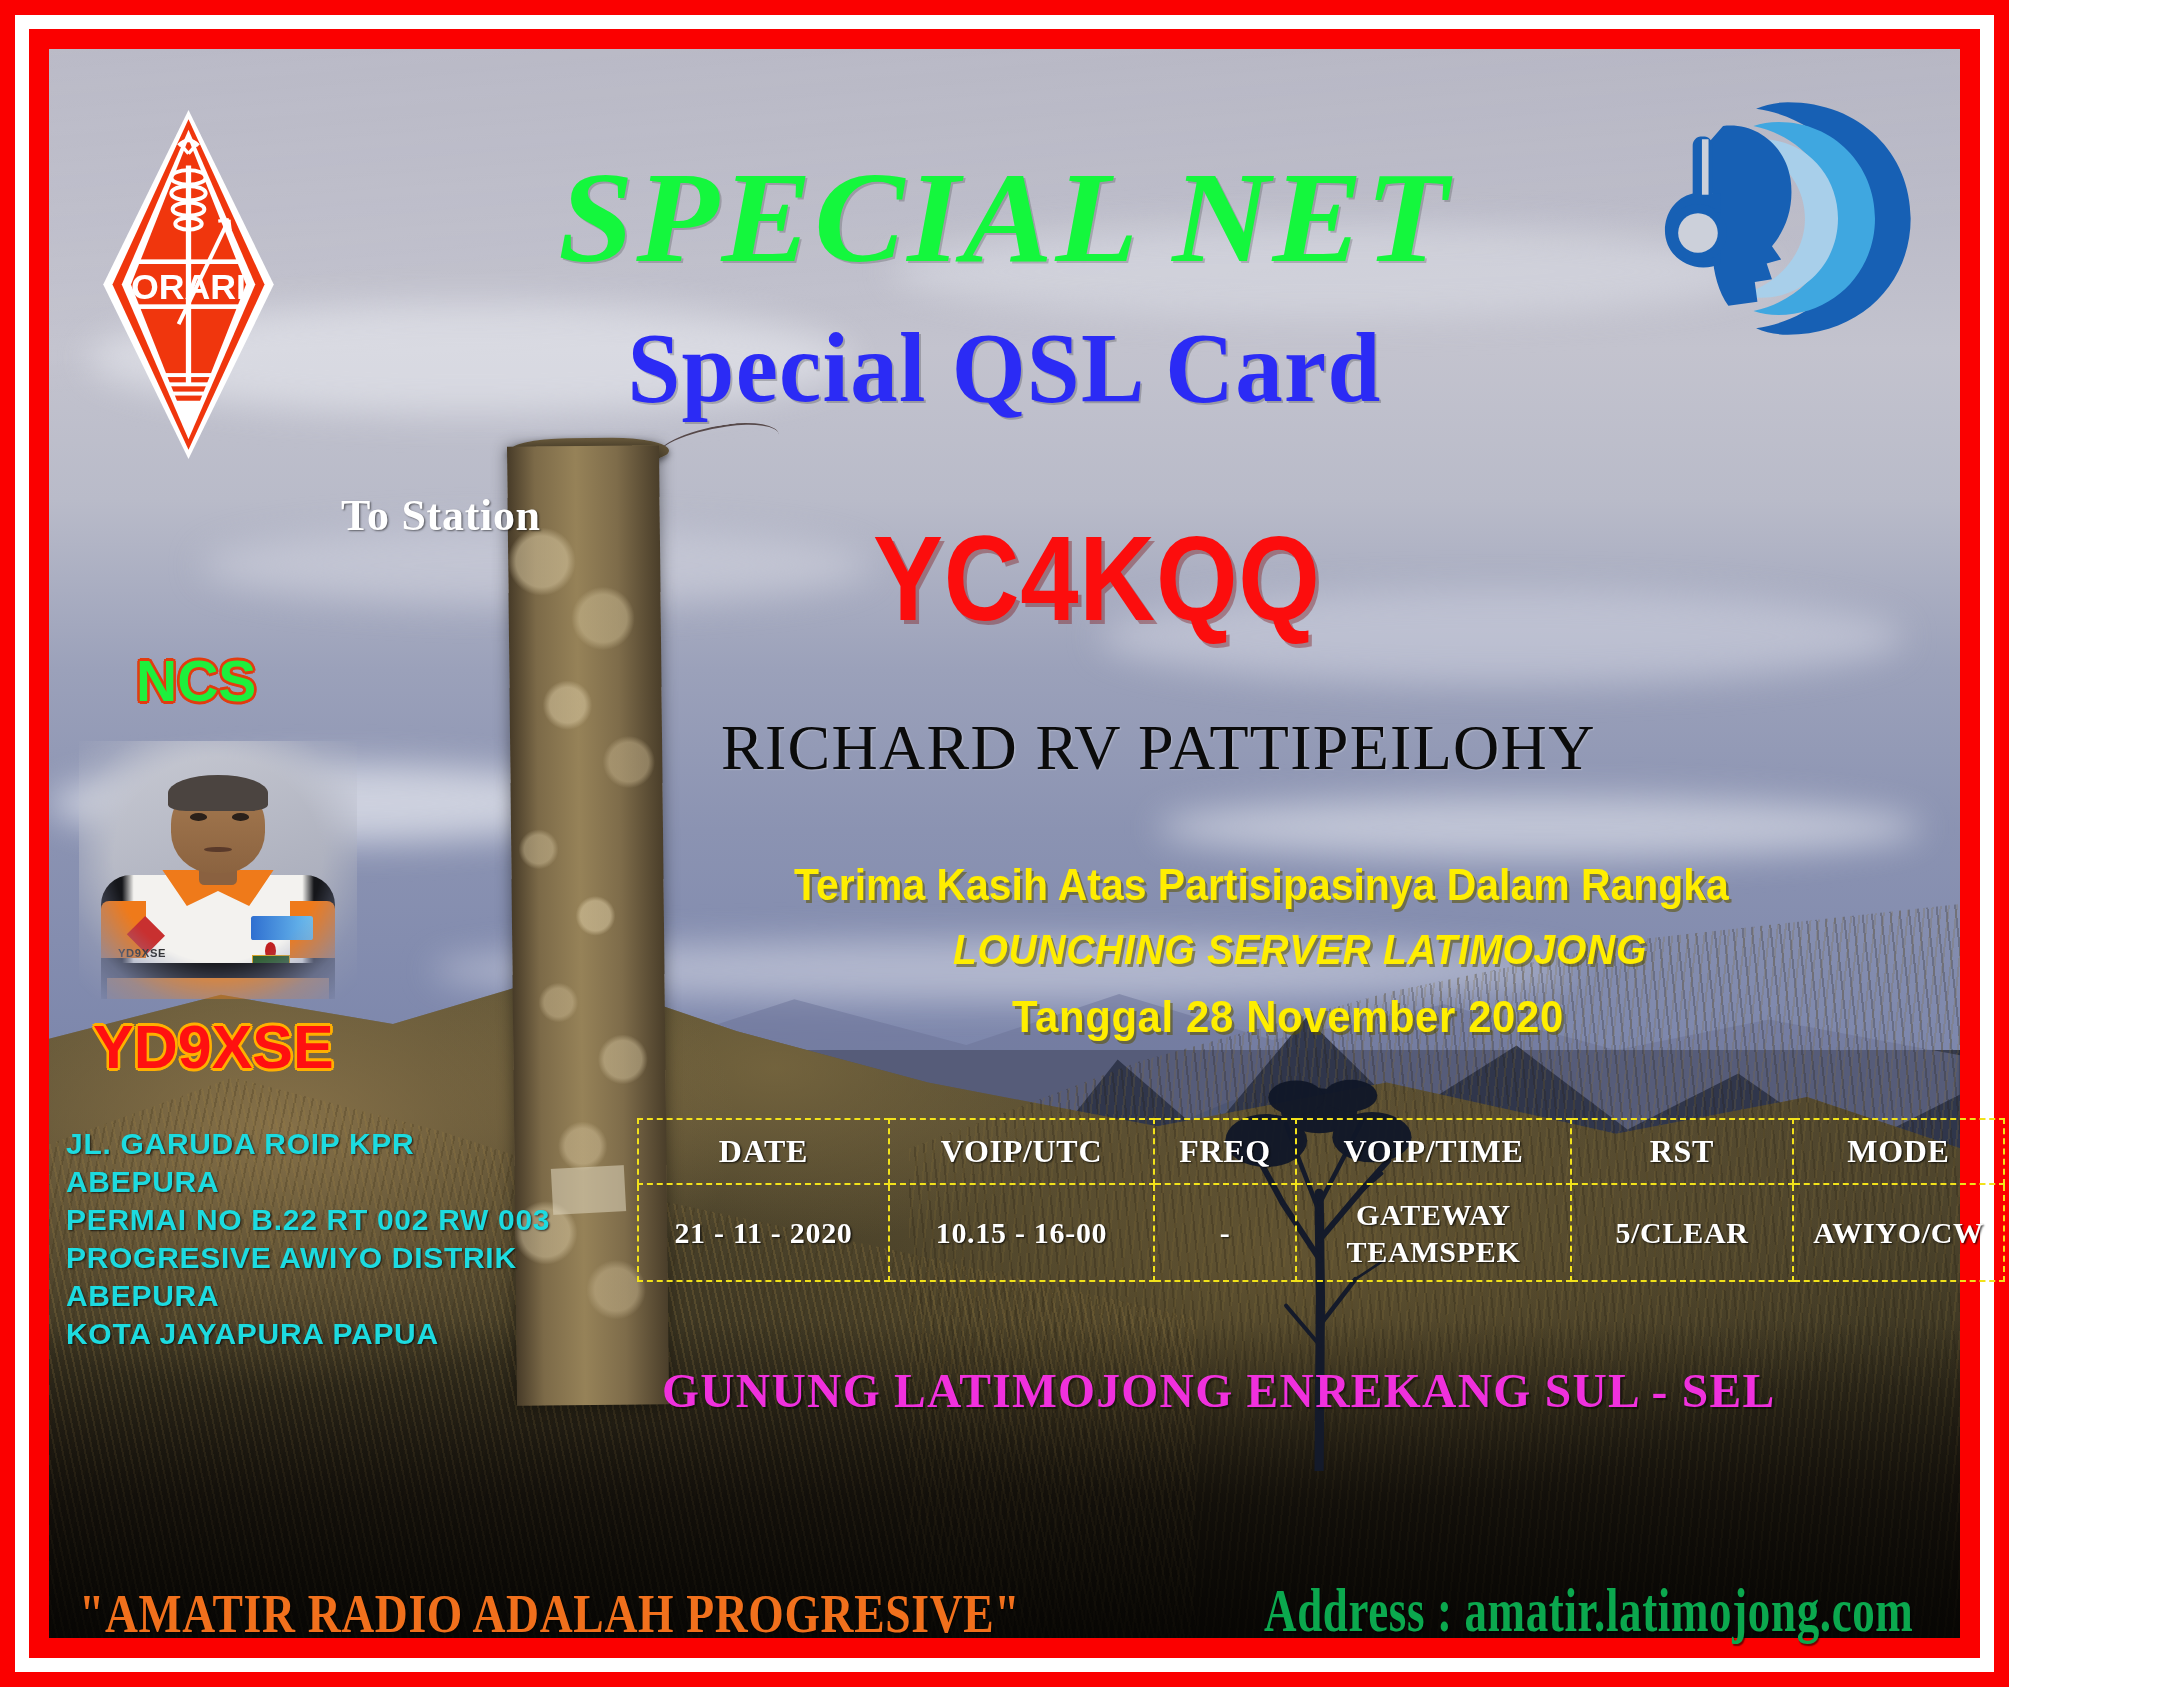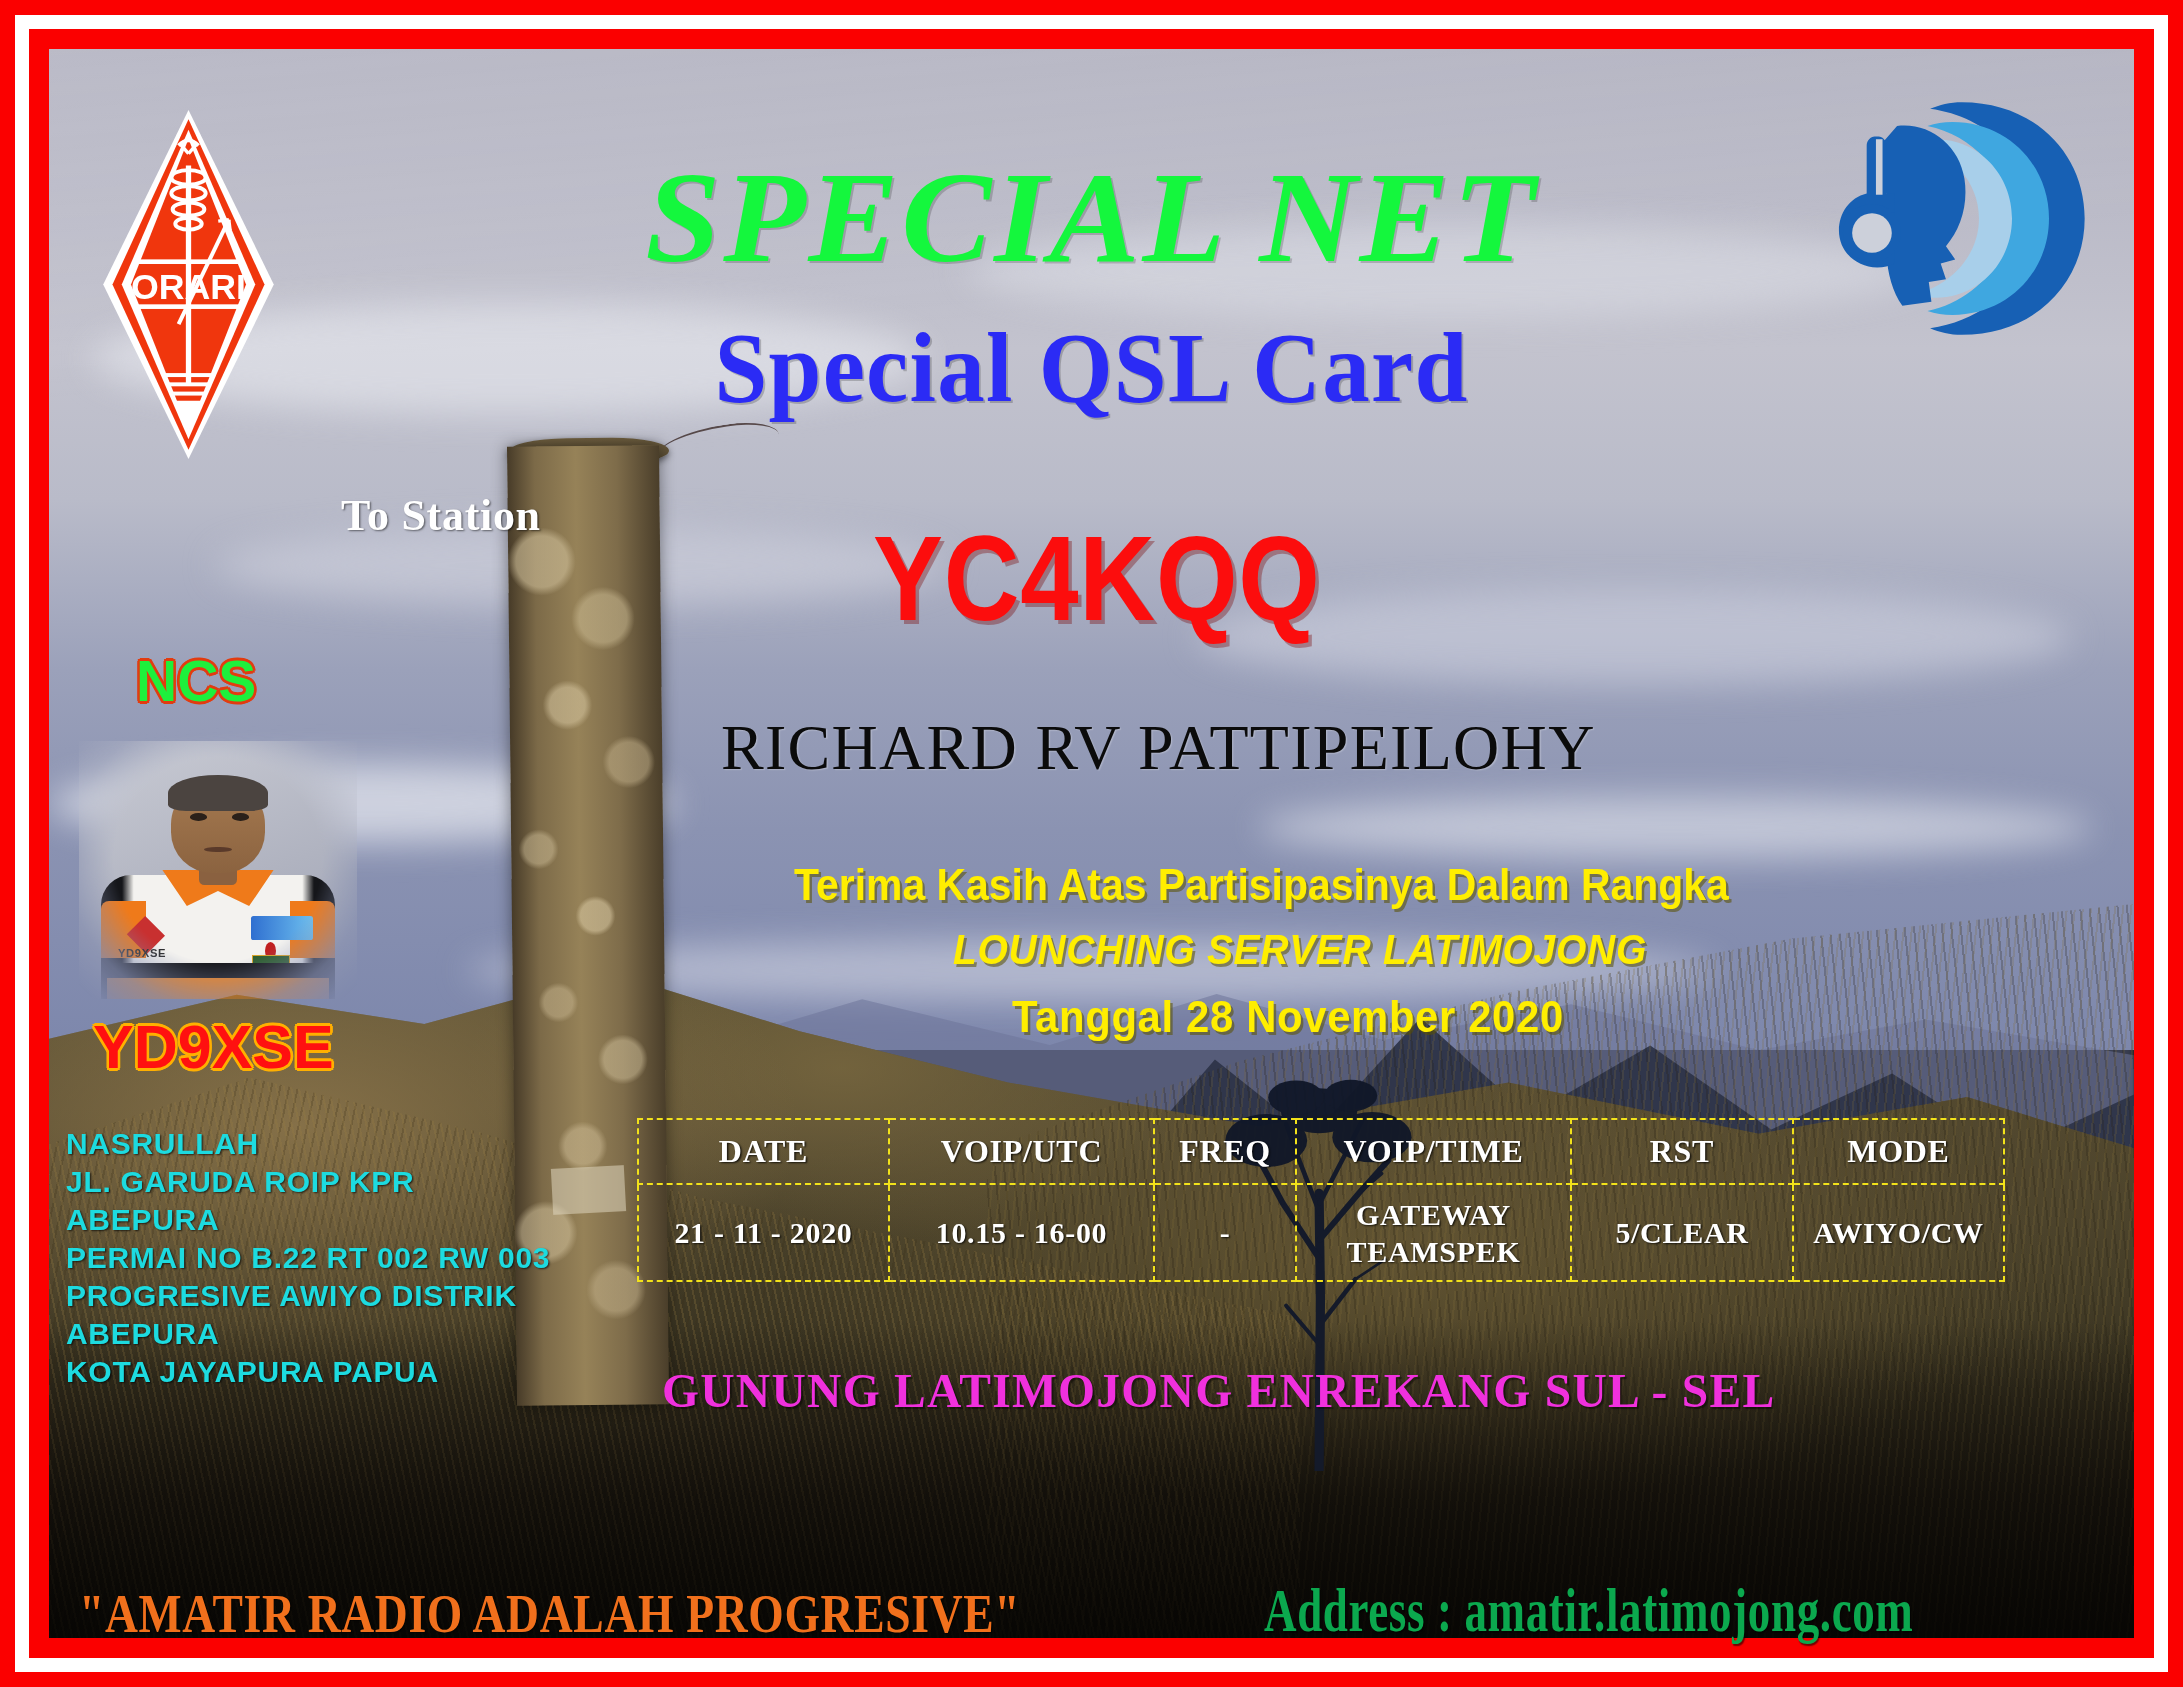--- a/index.html
+++ b/index.html
@@ -1,19 +1,19 @@
 <!DOCTYPE html>
 <html style="font-size:10.6px"><head>
 <meta charset="utf-8">
 <style>
   html,body{margin:0;padding:0;background:#fff;}
   body{font-family:"Liberation Serif",serif;}
 
   #card{
-    position:relative;width:2183px;height:1687px;overflow:hidden;
+    position:relative;width:2009px;height:1687px;overflow:hidden;
     background:#ffffff;
   }
   
   .frame-red-outer{position:absolute;inset:0;background:#fb0000;}
   .frame-white{position:absolute;left:14.6px;top:14.6px;right:14.6px;bottom:14.6px;background:#ffffff;}
   .frame-red-inner{position:absolute;left:29px;top:29px;right:29px;bottom:29px;background:#fb0000;}
 
   
   .photo{
     position:absolute;left:49px;top:49px;right:49px;bottom:49px;
@@ -421,21 +421,20 @@
   <div class="t callsign">YC4KQQ</div>
   <div class="t opname">RICHARD RV PATTIPEILOHY</div>
   <div class="t thanks">Terima Kasih Atas Partisipasinya Dalam Rangka</div>
   <div class="t launch">LOUNCHING SERVER LATIMOJONG</div>
   <div class="t tanggal">Tanggal  28  November  2020</div>
   <div class="t gunung">GUNUNG LATIMOJONG ENREKANG SUL - SEL</div>
   <div class="t slogan">"AMATIR  RADIO ADALAH PROGRESIVE"</div>
   <div class="t addr-line">Address  : amatir.latimojong.com</div>
 
   <div class="addr-block" id="addr-block">
-      <div>NASRULLAH</div>
       <div>JL. GARUDA ROIP KPR</div>
       <div>ABEPURA</div>
       <div>PERMAI NO B.22 RT 002 RW 003</div>
       <div>PROGRESIVE AWIYO DISTRIK</div>
       <div>ABEPURA</div>
       <div>KOTA JAYAPURA PAPUA</div>
     </div>
 
   <table class="qtable">
     <colgroup>

